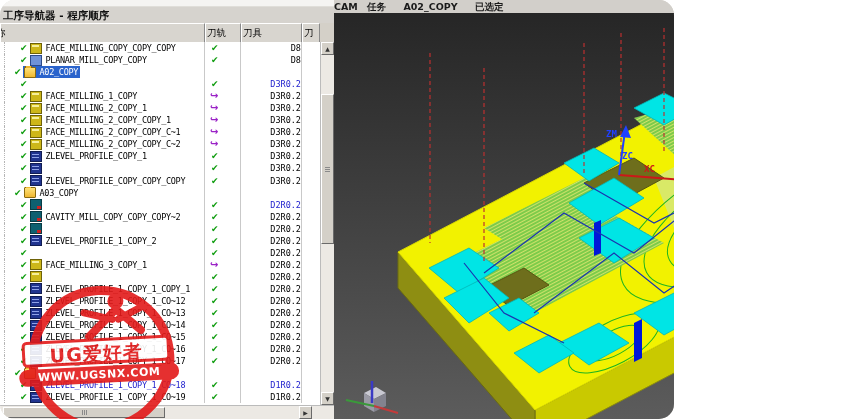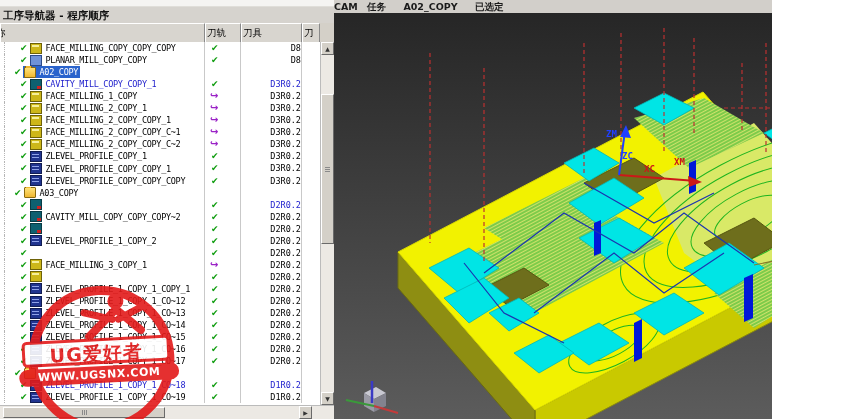--- a/index.html
+++ b/index.html
@@ -1,17 +1,17 @@
 <!DOCTYPE html>
 <html><head>
 <meta charset="utf-8">
 <style>
   html,body{margin:0;padding:0;}
-  .app{position:relative;width:772px;height:419px;overflow:hidden;background:#d4d0c8;
-       font-family:"DejaVu Sans","Liberation Sans",sans-serif;font-size:9px;color:#000;}
+  .app{position:relative;width:674px;height:419px;overflow:hidden;background:#d4d0c8;
+       font-family:"DejaVu Sans","Liberation Sans",sans-serif;font-size:9px;color:#000;border-radius:15px;}
 
   
   .panel{position:absolute;left:0;top:0;width:334px;height:419px;background:#fff;border-right:1px solid #808080;}
   .panel-top{height:6px;background:#f5f4f2;border-bottom:1px solid #e0ded9;}
   .panel-title{height:16px;background:#d6d3ce;font-weight:bold;font-size:10.5px;line-height:16px;padding-left:3px;color:#111;}
   .cols{display:flex;height:20px;background:#d8d5cf;}
   .col{border:1px solid #fff;border-right-color:#8a8a8a;border-bottom-color:#8a8a8a;
        line-height:18px;padding-left:1px;font-size:9.5px;overflow:hidden;white-space:nowrap;box-sizing:border-box;}
   .c-name{width:205px;margin-left:0;padding-left:0px;}
   .c-name span{margin-left:-5px;display:inline-block;}
@@ -138,24 +138,20 @@
     <div class="cell tp"></div>
     <div class="cell tool">
             <span class="tool-txt"></span>
           </div>
     <div class="cell rest"></div>
   </div>
         <div class="row lvl2 blue">
     <div class="cell name">
       <span class="guide"></span>
       <span class="chk">✔</span>
-      <span class="hl">
-              <span class="ico i-cavity"></span>
-              <span class="opname">CAVITY_MILL_COPY_COPY_1</span>
-            </span>
     </div>
     <div class="cell tp">
             <span class="chk">✔</span>
           </div>
     <div class="cell tool">
             <span class="tool-txt">D3R0.2</span>
           </div>
     <div class="cell rest"></div>
   </div>
         <div class="row lvl2">
@@ -259,21 +255,20 @@
             <span class="tool-txt">D3R0.2</span>
           </div>
     <div class="cell rest"></div>
   </div>
         <div class="row lvl2">
     <div class="cell name">
       <span class="guide"></span>
       <span class="chk">✔</span>
       <span class="hl">
               <span class="ico i-zlevel"></span>
-              <span class="opname">ZLEVEL_PROFILE_COPY_COPY_1</span>
             </span>
     </div>
     <div class="cell tp">
             <span class="chk">✔</span>
           </div>
     <div class="cell tool">
             <span class="tool-txt">D3R0.2</span>
           </div>
     <div class="cell rest"></div>
   </div>

